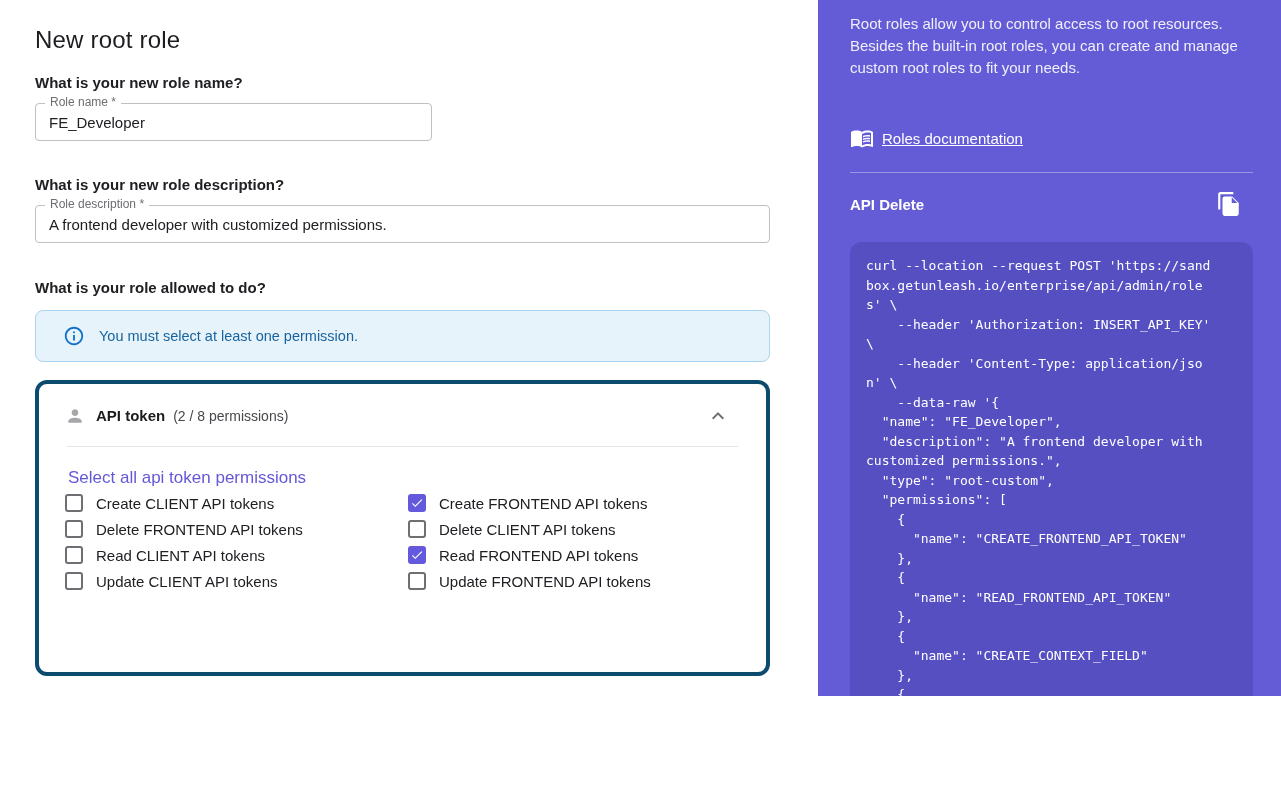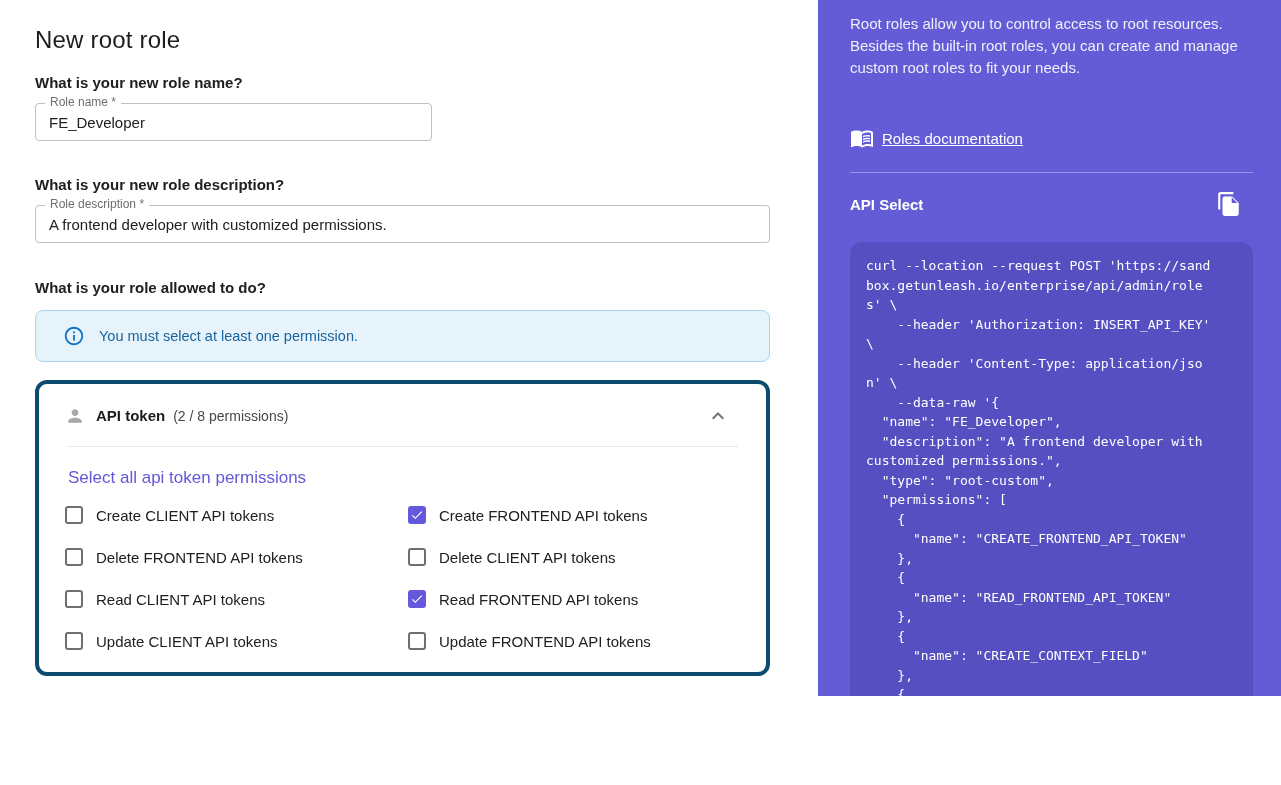--- a/index.html
+++ b/index.html
@@ -29,21 +29,21 @@
   .card-header { display:flex; align-items:center; padding:0 36px 0 26px; height:63px; cursor:pointer; background:transparent; border:none; width:100%; text-align:left; font-family:inherit; }
   .card2 .card-header { height:54px; }
   .person-icon { width:20px; height:20px; display:inline-flex; margin-right:11px; }
   .section-title { font-size:15px; font-weight:700; color:#1c1c1f; }
   .section-count { font-size:14px; color:#47474c; margin-left:8px; }
   .chevron { margin-left:auto; width:24px; height:24px; display:inline-flex; }
   .card-divider { position:absolute; left:28px; right:28px; top:62px; height:1px; background:#e7e7eb; }
 
   .select-all { position:absolute; left:29px; top:84px; font-size:17px; color:#6458d8; text-decoration:none; cursor:pointer; }
 
-  .cb-grid { position:absolute; left:26px; top:122px; display:grid; grid-template-columns:343px auto; row-gap:24px; }
+  .cb-grid { position:absolute; left:26px; top:110px; display:grid; grid-template-columns:343px auto; row-gap:8px; }
   .cb-row { display:flex; align-items:center; height:18px; cursor:pointer; }
   .cbbox { width:18px; height:18px; border:2px solid #6e6e73; border-radius:3px; margin-right:13px; flex:0 0 18px; display:inline-flex; align-items:center; justify-content:center; background:#fff; }
   .cbbox.checked { border-color:#6459dc; background:#6459dc; }
   .cb-label { font-size:15px; color:#202024; }
 
   
   .sidebar { position:absolute; left:818px; top:0; width:463px; height:785px; background:#635cd6; color:#fff; }
   .sb-desc { position:absolute; left:32px; top:13px; width:400px; font-size:15px; line-height:22px; color:#f0effa; }
   .docs-row { position:absolute; left:32px; top:126px; display:flex; align-items:center; }
   .book-icon { width:24px; height:24px; display:inline-flex; margin-right:8px; }
@@ -174,21 +174,21 @@
             <path d="M21 5c-1.11-.35-2.33-.5-3.5-.5-1.95 0-4.05.4-5.5 1.5-1.45-1.1-3.55-1.5-5.5-1.5S2.45 4.9 1 6v14.65c0 .25.25.5.5.5.1 0 .15-.05.25-.05C3.1 20.45 5.05 20 6.5 20c1.95 0 4.05.4 5.5 1.5 1.35-.85 3.8-1.5 5.5-1.5 1.65 0 3.35.3 4.75 1.05.1.05.15.05.25.05.25 0 .5-.25.5-.5V6c-.6-.45-1.25-.75-2-1zm0 13.5c-1.1-.35-2.3-.5-3.5-.5-1.7 0-4.15.65-5.5 1.5V8c1.35-.85 3.8-1.5 5.5-1.5 1.2 0 2.4.15 3.5.5v11.5z"></path>
             <path fill="#ffffff" d="M17.5 10.5c.88 0 1.73.09 2.5.26V9.24c-.79-.15-1.64-.24-2.5-.24-1.7 0-3.24.29-4.5.83v1.66c1.13-.64 2.7-.99 4.5-.99zM13 12.49v1.66c1.13-.64 2.7-.99 4.5-.99.88 0 1.73.09 2.5.26v-1.52c-.79-.16-1.64-.24-2.5-.24-1.7 0-3.24.3-4.5.83zm4.5 1.84c-1.7 0-3.24.29-4.5.83v1.66c1.13-.64 2.7-.99 4.5-.99.88 0 1.73.09 2.5.26v-1.52c-.79-.15-1.64-.24-2.5-.24z"></path>
           </svg>
       </span>
       <a class="docs-link" href="#">Roles documentation</a>
     </div>
 
     <div class="sb-divider"></div>
 
     <div class="cmd-row">
-      <span class="cmd-title">API Select</span>
+      <span class="cmd-title">API Delete</span>
       <button class="copy-btn">
         <span style="display:inline-flex;">
           <svg viewBox="0 0 24 24">
               <path fill="#ffffff" d="M16 1H4c-1.1 0-2 .9-2 2v14h2V3h12V1z"></path>
               <path fill="#ffffff" fill-rule="evenodd" d="M8 5h7l6 6v10a2 2 0 0 1-2 2H8a2 2 0 0 1-2-2V7a2 2 0 0 1 2-2zm6.5.8V11h5.2l-5.2-5.2z"></path>
             </svg>
         </span>
       </button>
     </div>
 

